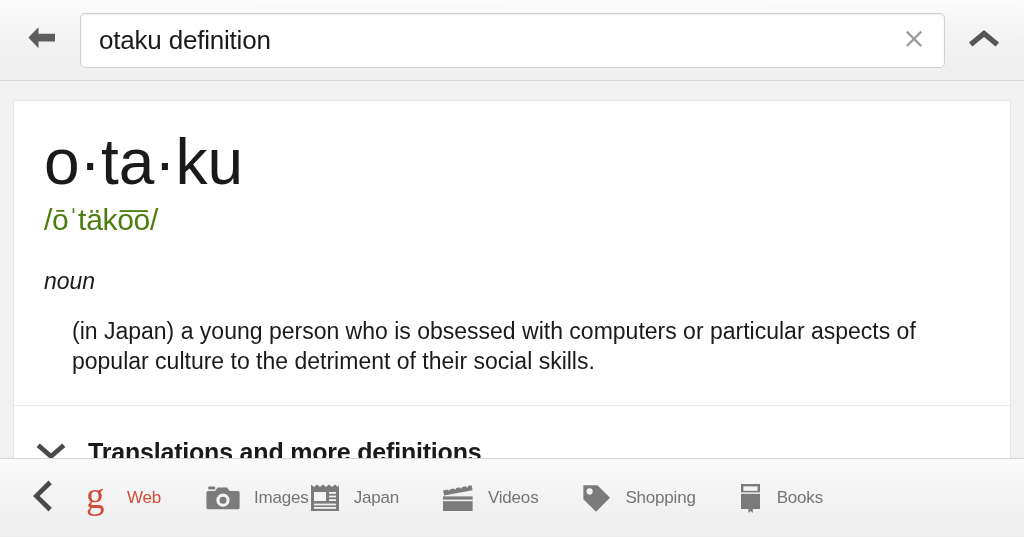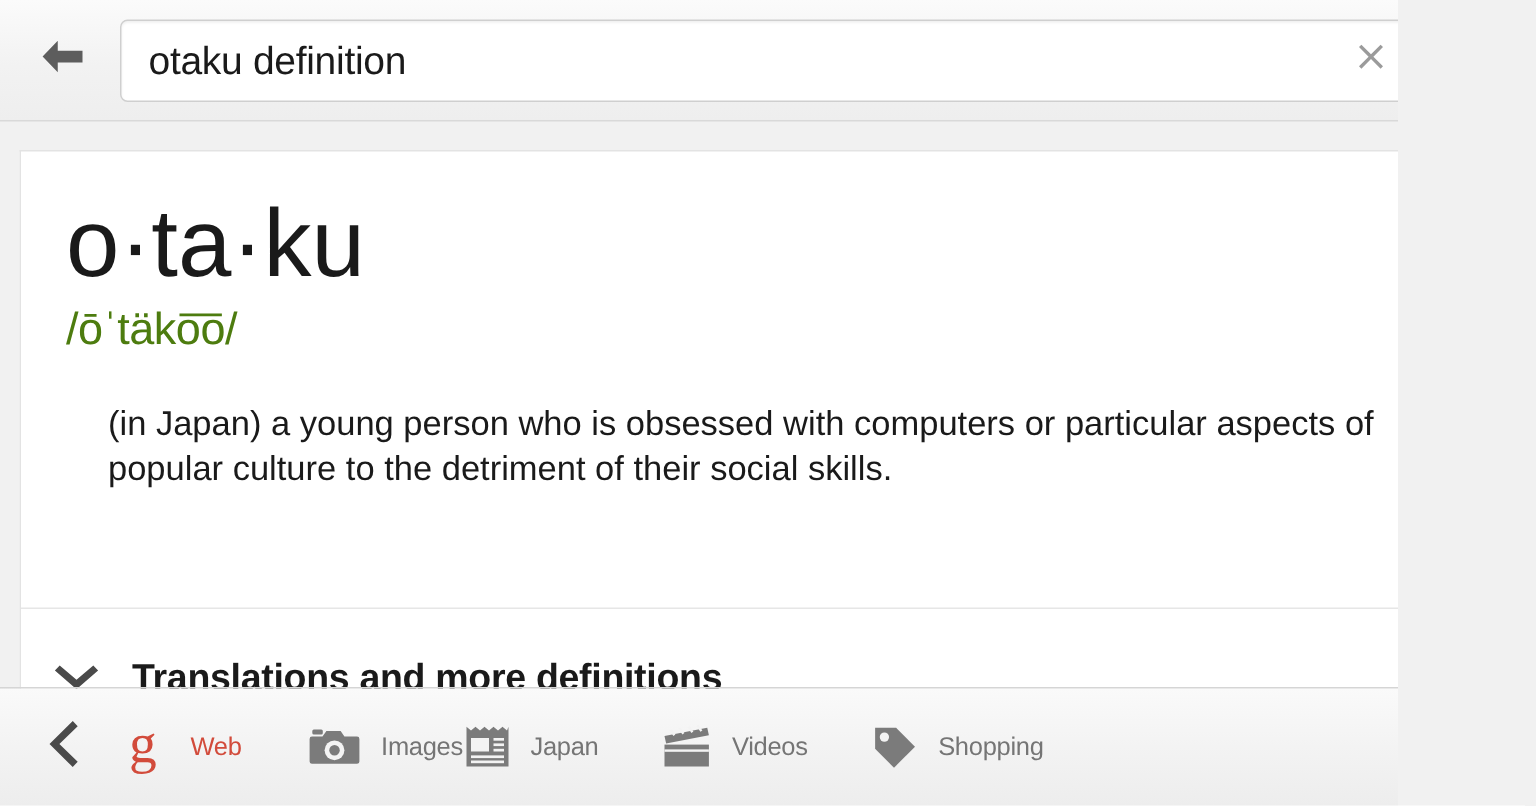--- a/index.html
+++ b/index.html
@@ -9,21 +9,21 @@
   body {
     width: 1024px;
     height: 537px;
     overflow: hidden;
     background: #f1f1f1;
     font-family: "Liberation Sans", sans-serif;
     -webkit-font-smoothing: antialiased;
   }
   #app {
     position: relative;
-    width: 932px;
+    width: 1024px;
     height: 537px;
     overflow: hidden;
   }
 
   
   .topbar {
     position: absolute;
     left: 0; top: 0;
     width: 1024px;
     height: 81px;
@@ -229,20 +229,21 @@
           <path d="M18 3 L33 15.5 L29.6 19.4 L18 9.9 L6.4 19.4 L3 15.5 Z" fill="#555555"></path>
         </svg>
       </span>
     </div>
   </div>
 
   <div class="card">
     <div class="card-inner">
       <div class="headword">o·ta·ku</div>
       <div class="pronunciation">/ōˈtäko͞o/</div>
+      <div class="part-of-speech">noun</div>
       <div class="sense">(in Japan) a young person who is obsessed with computers or particular aspects of popular culture to the detriment of their social skills.</div>
     </div>
 
     <div class="card-divider"></div>
 
     <div class="more-row">
       <div class="more-chevron">
         <svg width="34" height="20" viewBox="0 0 34 20">
           <path d="M17 16.5 L2.6 4 L5.8 0.6 L17 10.2 L28.2 0.6 L31.4 4 Z" fill="#4a4a4a"></path>
         </svg>
@@ -313,15 +314,26 @@
     <div class="nav-item" style="margin-right:42px;">
       <span class="nav-icon">
         <svg width="32" height="32" viewBox="0 0 32 32">
           <path d="M3.4 3.2 L17.4 3.2 L30 15.8 L16 29.8 L3.4 17.2 Z" fill="#7b7b7b"></path>
           <circle cx="9.6" cy="9.4" r="3.1" fill="#f3f3f3"></circle>
         </svg>
       </span>
       <span class="nav-label">Shopping</span>
     </div>
 
+    <div class="nav-item">
+      <span class="nav-icon">
+        <svg width="26" height="32" viewBox="0 0 26 32">
+          <rect x="3" y="2" width="19" height="25" fill="#7b7b7b"></rect>
+          <rect x="5.4" y="4.4" width="14.2" height="4.4" fill="#f3f3f3"></rect>
+          <rect x="3" y="10.4" width="19" height="1.4" fill="#f3f3f3"></rect>
+          <path d="M10.4 27 L10.4 31 L12.6 29 L14.8 31 L14.8 27 Z" fill="#7b7b7b"></path>
+        </svg>
+      </span>
+      <span class="nav-label">Books</span>
+    </div>
   </div>
 
 </div>
 
 </body></html>

